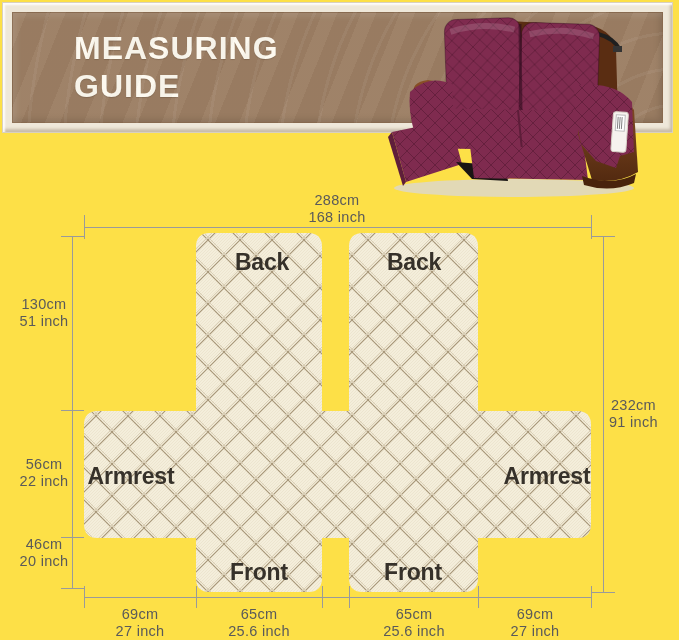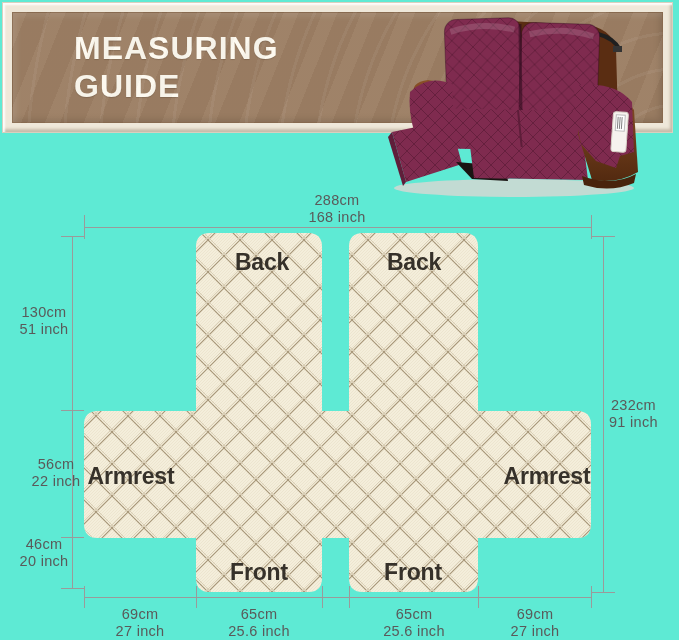--- a/index.html
+++ b/index.html
@@ -1,17 +1,17 @@
 <!DOCTYPE html>
 <html><head>
 <meta charset="utf-8">
 <style>
   html,body{margin:0;padding:0;background:#ffffff;}
   .stage{
-    position:relative;width:679px;height:640px;overflow:hidden;background:#5eead4;
+    position:relative;width:679px;height:640px;overflow:hidden;background:#fde047;
     font-family:"Liberation Sans","DejaVu Sans",sans-serif;
   }
   
   .banner{
     position:absolute;left:2px;top:2px;width:671px;height:131px;box-sizing:border-box;
     background:#efe8da;border:1px solid #d9d0bf;padding:9px;
     box-shadow:inset 2px 2px 2px rgba(255,255,255,.9), inset -2px -3px 3px rgba(125,105,80,.35);
   }
   .banner-panel{
     position:relative;width:100%;height:100%;box-sizing:border-box;background:#9c7e63;
@@ -150,25 +150,25 @@
       <path d="M84 597 H591"></path>
       <path d="M84 586 V608 M196 586 V608 M322 586 V608 M349 586 V608 M478 586 V608 M591 586 V608"></path>
     </g>
   </svg>
 
   <div class="meas" style="left:337px;top:192px;">
     <div>288cm</div>
     <div>168 inch</div>
   </div>
 
-  <div class="meas" style="left:44px;top:304px;">
+  <div class="meas" style="left:44px;top:296px;">
     <div>130cm</div>
     <div>51 inch</div>
   </div>
-  <div class="meas" style="left:56px;top:456px;">
+  <div class="meas" style="left:44px;top:456px;">
     <div>56cm</div>
     <div>22 inch</div>
   </div>
   <div class="meas" style="left:44px;top:536px;">
     <div>46cm</div>
     <div>20 inch</div>
   </div>
 
   <div class="meas align-left" style="left:609px;top:397px;">
     <div>232cm</div>

